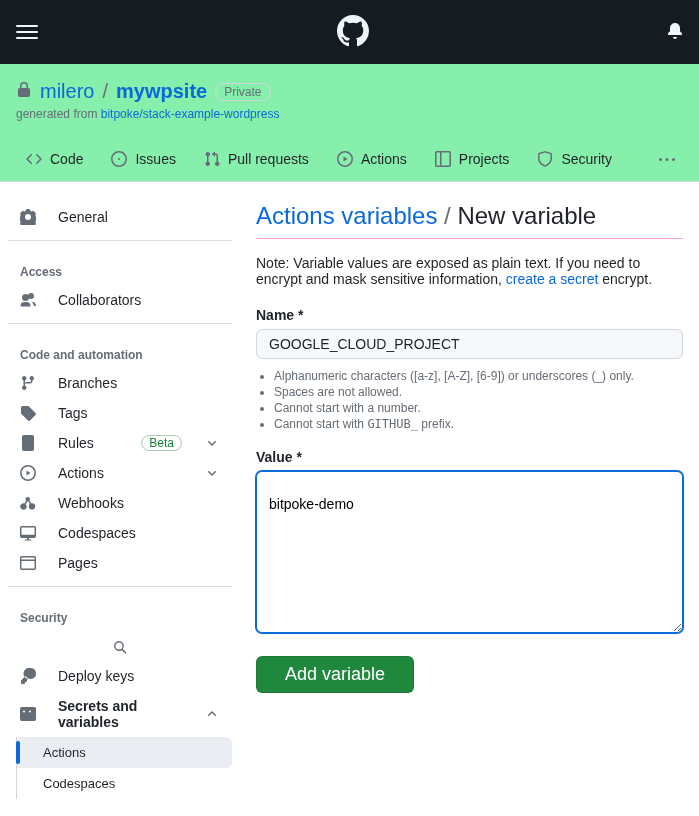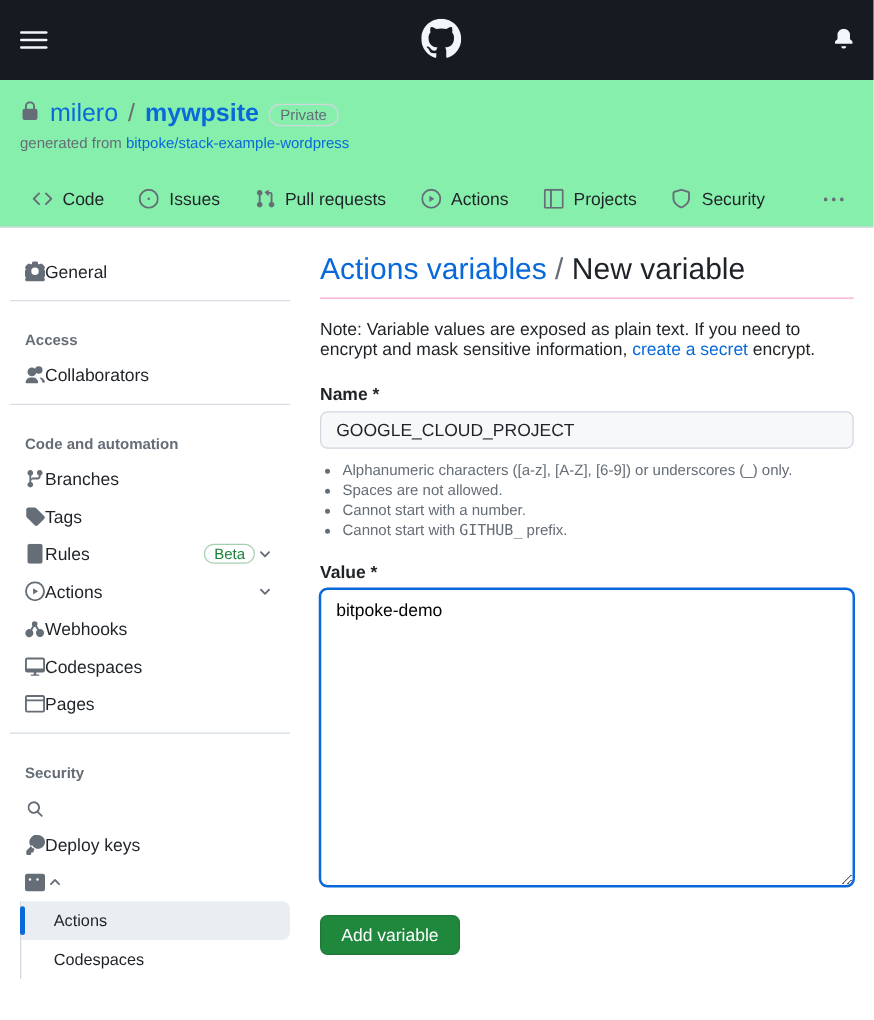--- a/index.html
+++ b/index.html
@@ -83,24 +83,25 @@
   
   .layout {
     display: flex;
     padding-top: 20px;
   }
   .sidebar { width: 240px; padding: 0 8px 0 8px; }
   .main { flex: 1; padding: 0 16px 24px 16px; }
 
   
   .side-item {
-    display: flex; align-items: center; gap: 0;
+    display: flex; align-items: center; gap: 22px;
     padding: 7px 12px;
     color: #1f2328; cursor: pointer;
     border-radius: 6px;
+    justify-content: center;
   }
   .side-item svg.octicon { color: #656d76; flex-shrink: 0; }
   .side-item .label { flex: 1; }
   .side-item .chev { color: #656d76; }
   .side-section-title {
     font-size: 12px; color: #656d76; font-weight: 600;
     padding: 16px 12px 6px;
   }
   .side-divider { border-top: 1px solid #d8dee4; margin: 8px 0; }
   .side-item.bold .label { font-weight: 600; }
@@ -150,39 +151,39 @@
     border-radius: 6px;
     color: #1f2328;
   }
   .hints { margin: 10px 0 18px 0; font-size: 12px; color: #656d76; }
   .hints ul { list-style: disc; padding-left: 18px; }
   .hints li { margin: 2px 0; }
   .hints code { font-family: ui-monospace, SFMono-Regular, Menlo, monospace; }
 
   .value-textarea {
     width: 100%;
-    height: 238px;
-    padding: 8px 12px;
+    height: 162px;
+    padding: 24px 12px;
     font-size: 14px;
     border: 1px solid #0969da;
     border-radius: 6px;
     box-shadow: 0 0 0 1px #0969da;
     outline: none;
     resize: both;
     font-family: inherit;
   }
 
   .btn-primary {
     margin-top: 20px;
     display: inline-block;
     background: #1f883d;
     color: #fff;
-    font-size: 14px;
+    font-size: 18px;
     font-weight: 500;
-    padding: 7px 16px;
+    padding: 7px 28px;
     border: 1px solid rgba(31,35,40,0.15);
     border-radius: 6px;
     cursor: pointer;
   }
 
   .octicon { width: 16px; height: 16px; fill: currentColor; }
 </style>
 </head>
 <body>
 
@@ -357,20 +358,21 @@
     <div class="side-item">
       <svg class="octicon" viewBox="0 0 16 16">
           <path d="M10.5 0a5.5 5.5 0 11-4.9 8l-4.3 4.3a1 1 0 00-.3.7V15a1 1 0 001 1h2a1 1 0 001-1v-1h1a1 1 0 001-1v-1l.9-.9A5.5 5.5 0 0110.5 0zm1 3.5a1 1 0 110 2 1 1 0 010-2z"></path>
         </svg>
       <span class="label">Deploy keys</span>
     </div>
     <div class="side-item bold">
       <svg class="octicon" viewBox="0 0 16 16">
           <path d="M0 2.75C0 1.784.784 1 1.75 1h12.5c.966 0 1.75.784 1.75 1.75v10.5A1.75 1.75 0 0114.25 15H1.75A1.75 1.75 0 010 13.25zm4 1.75a1 1 0 100 2 1 1 0 000-2zm4 1a1 1 0 11-2 0 1 1 0 012 0zm2-1a1 1 0 100 2 1 1 0 000-2zM4 10.5h8v1.5H4z"></path>
         </svg>
+      <span class="label">Secrets and variables</span>
       <svg class="octicon chev" viewBox="0 0 16 16">
           <path d="M11.78 9.78a.75.75 0 01-1.06 0L8 7.06 5.28 9.78a.75.75 0 11-1.06-1.06l3.25-3.25a.75.75 0 011.06 0l3.25 3.25a.75.75 0 010 1.06z"></path>
         </svg>
     </div>
     <div class="sub-nav">
       <div class="sub-item active">Actions</div>
       <div class="sub-item">Codespaces</div>
     </div>
   </div>
 

